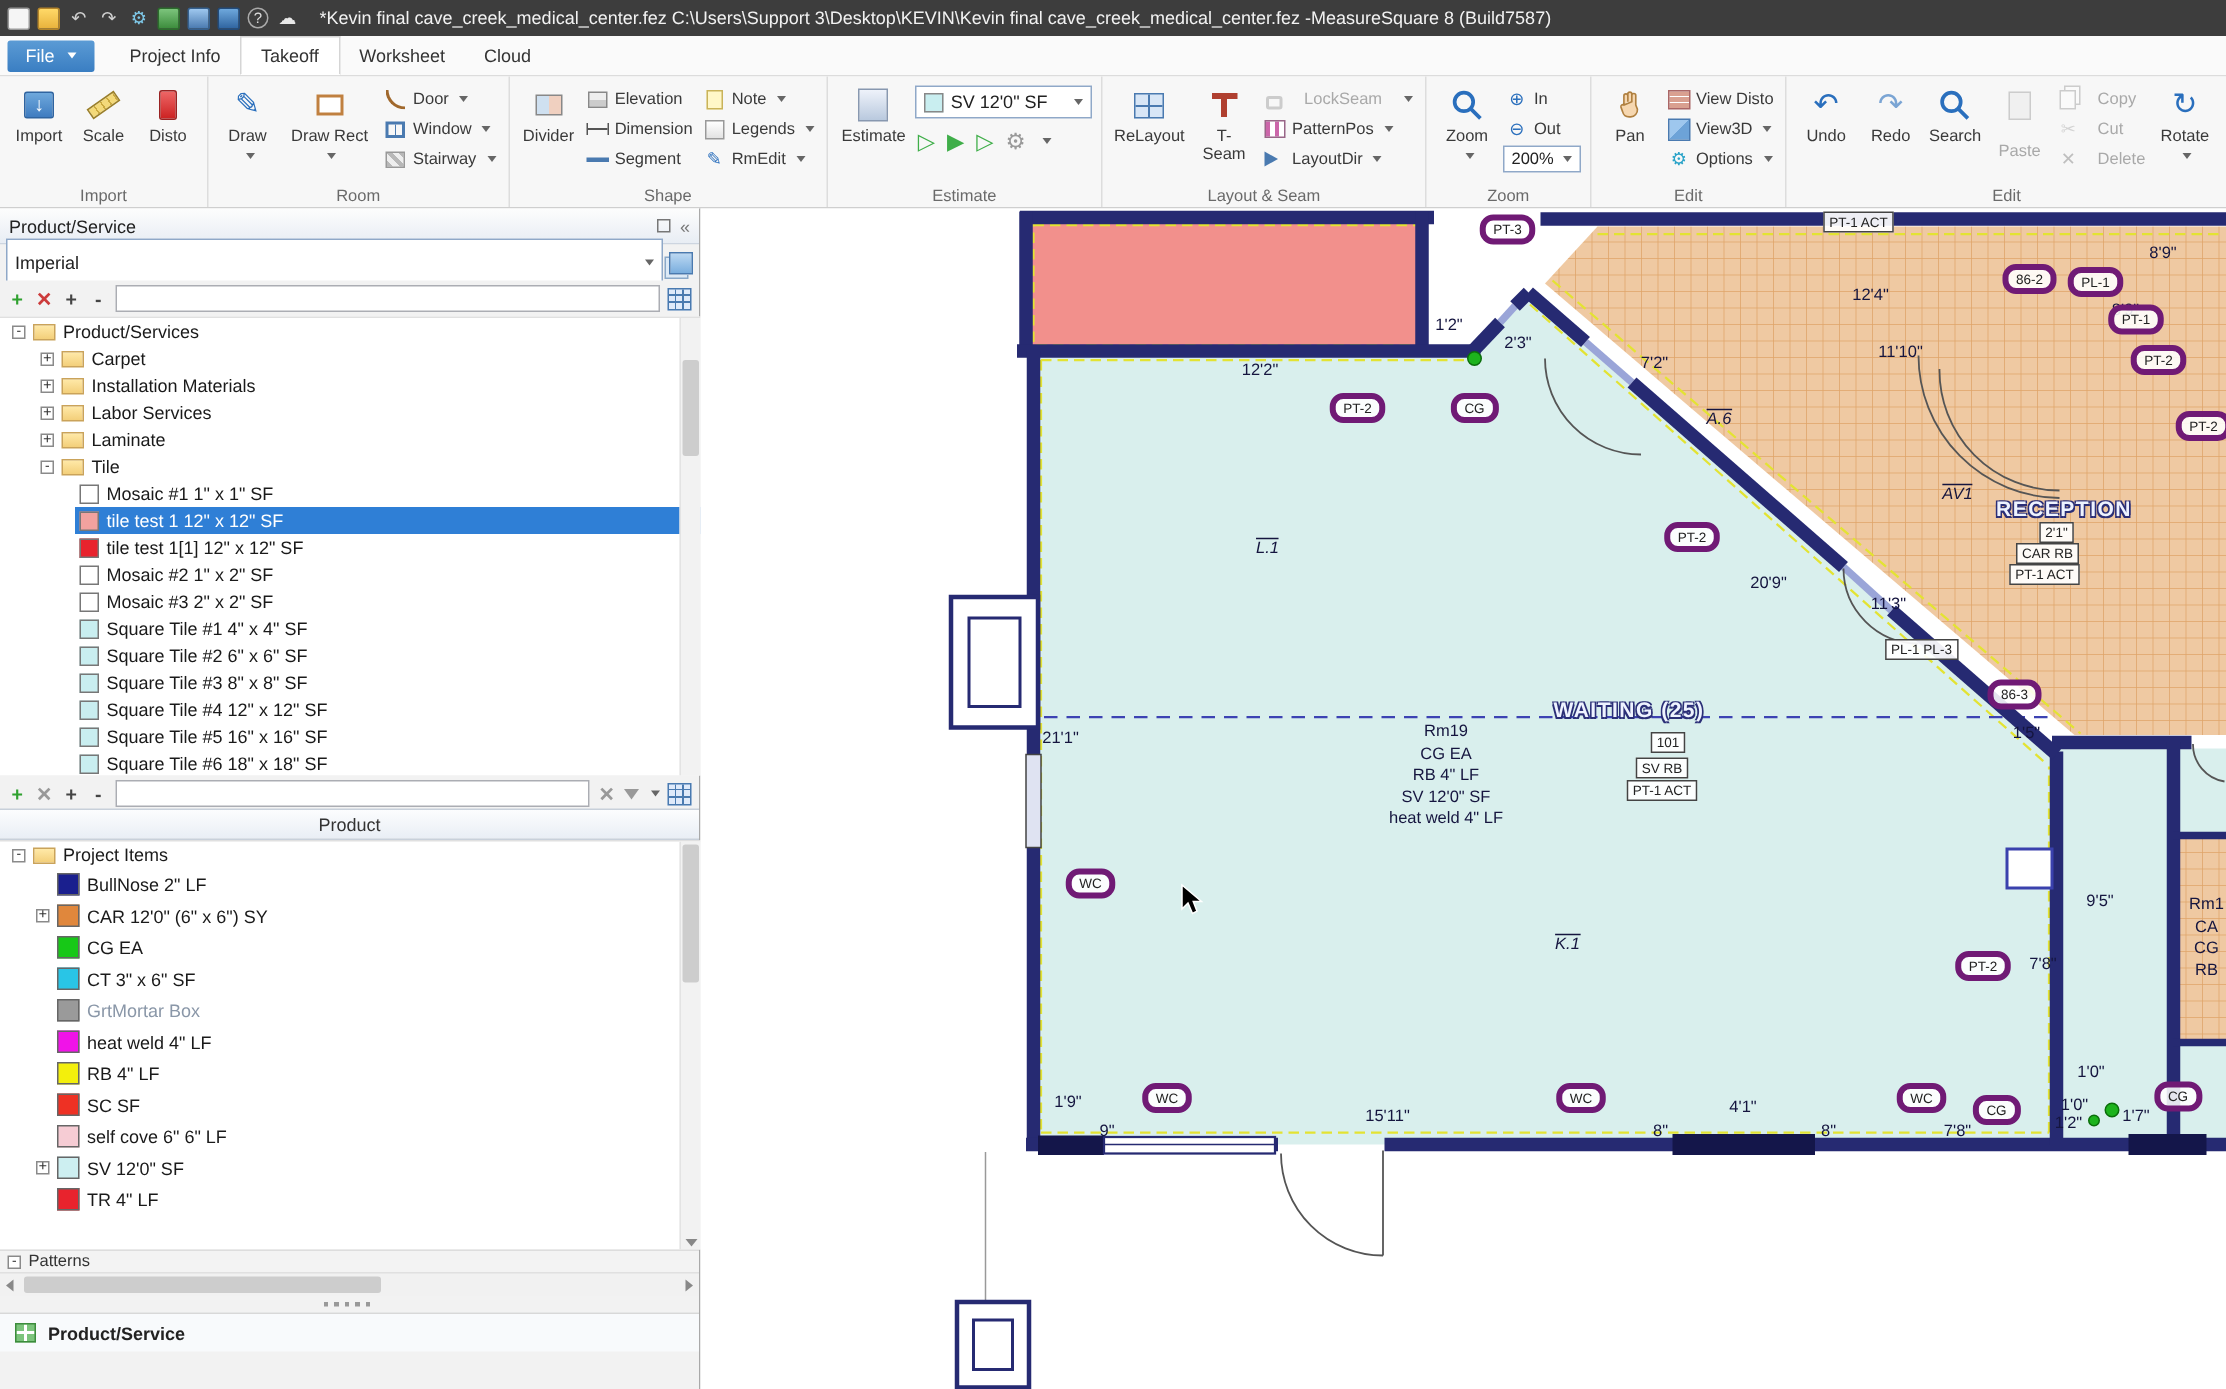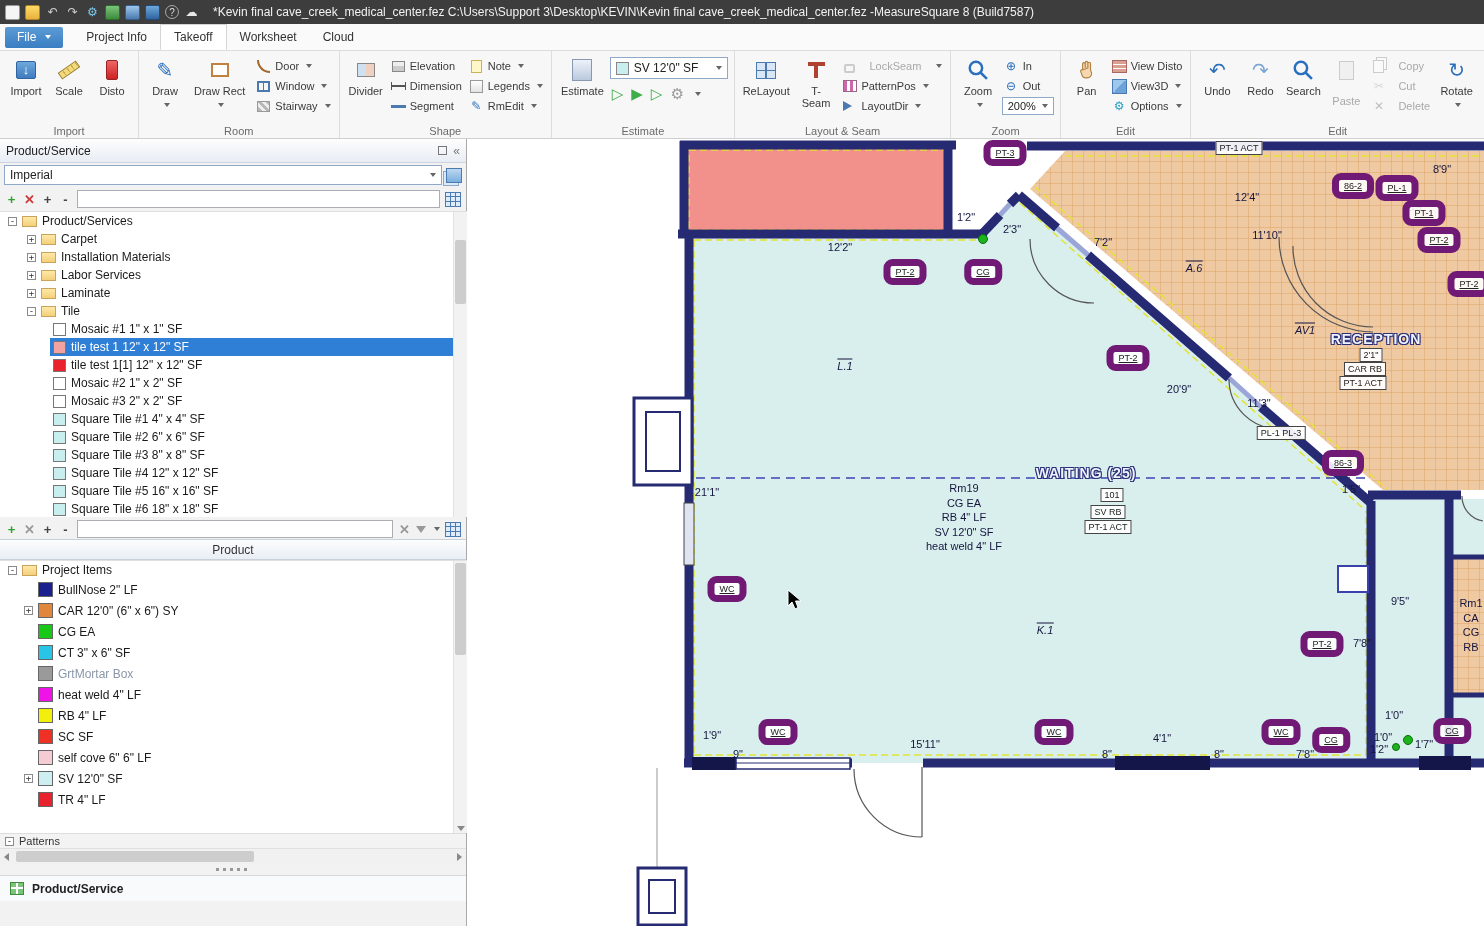--- a/index.html
+++ b/index.html
@@ -73,21 +73,21 @@
   .sh-paste { width:15px; height:19px; background:#e8e8e8; border:1px solid #999; }
   .sh-copy { width:11px; height:13px; background:#fff; border:1px solid #999; box-shadow:3px -3px 0 -1px #fff, 3px -3px 0 0 #999; }
 
   
   #panel { position:absolute; left:0; top:139px; width:467px; height:787px; background:#f2f2f2; border-right:1px solid #a9a9a9; }
   .pheader { position:absolute; left:0; top:0; width:100%; height:24px; background:linear-gradient(#fdfdfd,#e8edf4); border-bottom:1px solid #cdd5e0; display:flex; align-items:center; padding:0 6px; gap:6px; }
   .pheader .ph-title { flex:1; color:#222; }
   .ph-ic { color:#777; font-size:12px; }
   .ph-box { width:9px; height:9px; border:1px solid #777; }
   .unitrow { position:absolute; left:0; top:24px; width:100%; height:24px; display:flex; align-items:center; gap:4px; padding:0 4px; background:#f2f2f2; }
-  .unit-combo { flex:1; height:20px; }
+  .unit-combo { flex:1; height:32px; }
   .layers-ic { width:16px; height:15px; background:linear-gradient(#bcd8f2,#7aaede); border:1px solid #4a7ab0; box-shadow:-3px 3px 0 -1px #dce9f6, -3px 3px 0 0 #8aa8c8; }
   .ttoolbar { position:absolute; left:0; width:100%; height:24px; display:flex; align-items:center; gap:5px; padding:0 5px; background:#f2f2f2; }
   .tb-glyph { font-size:13px; font-weight:bold; width:13px; text-align:center; }
   .g-green { color:#2fa12f; } .g-red { color:#cc3b3b; } .g-dark { color:#444; } .g-gray { color:#999; }
   .searchbox { flex:1; height:18px; border:1px solid #abadb3; background:#fff; font-size:12px; padding:0 4px; font-family:"Liberation Sans",sans-serif; }
   .grid-ic { width:16px; height:15px; border:1px solid #4a7ab0; background:linear-gradient(90deg,transparent 4px,#4a7ab0 4px 5px,transparent 5px 9px,#4a7ab0 9px 10px,transparent 10px),linear-gradient(0deg,transparent 4px,#4a7ab0 4px 5px,transparent 5px 9px,#4a7ab0 9px 10px,transparent 10px),#dfeafa; }
   .funnel-ic { width:0; height:0; border-left:5px solid transparent; border-right:5px solid transparent; border-top:7px solid #999; }
 
   .treebox { position:absolute; left:0; width:467px; background:#fff; overflow:hidden; border-top:1px solid #e0e0e0; }
   #tree1 { top:72px; height:306px; }
@@ -125,21 +125,21 @@
   #btab2 { top:762px; background:#ececec; color:#333; height:25px; }
   .clipgrid { width:14px; height:13px; border:1px solid #3c8c3c; background:linear-gradient(90deg,transparent 5px,#fff 5px 7px,transparent 7px),linear-gradient(0deg,transparent 5px,#fff 5px 7px,transparent 7px),#7cc47c; }
   .clipgrid.gray { border-color:#888; background:linear-gradient(90deg,transparent 5px,#fff 5px 7px,transparent 7px),linear-gradient(0deg,transparent 5px,#fff 5px 7px,transparent 7px),#b8b8b8; }
 
   
   #canvas { position:absolute; left:467px; top:139px; width:1017px; height:787px; background:#fff; overflow:hidden; }
   #annlayer { position:absolute; left:0; top:0; width:100%; height:100%; }
   .ann { position:absolute; transform:translate(-50%,-50%); white-space:nowrap; }
   .dim { font-size:11px; color:#15153f; }
   .ref { font-size:11px; color:#15153f; font-style:italic; border-top:1px solid #15153f; padding-top:0; }
-  .oval { font-size:9px; color:#222; border:7px solid #701a75; border-radius:9px; padding:1px 5px; background:rgba(255,255,255,.88);text-decoration:underline; }
+  .oval { font-size:9px; color:#222; border:4px solid #701a75; border-radius:9px; padding:1px 5px; background:rgba(255,255,255,.88); }
   .tag { font-size:9px; color:#222; border:1px solid #444; padding:0 3px; background:rgba(255,255,255,.92); line-height:12px; }
   .hollow { position:absolute; transform:translate(-50%,-50%); font-size:14px; font-weight:bold; letter-spacing:1px; color:#eef3ff; white-space:nowrap;
             text-shadow:-1px -1px 0 #2b2f77, 1px -1px 0 #2b2f77, -1px 1px 0 #2b2f77, 1px 1px 0 #2b2f77;text-align:center; }
   .rmblock { position:absolute; transform:translate(-50%,-50%); font-size:11px; color:#15153f; text-align:center; line-height:14.5px; white-space:nowrap; }
 </style>
 </head>
 <body>
 
 <div id="titlebar">
   <div class="qat">
@@ -872,21 +872,21 @@
         <div class="ann dim" style="left: 838px; top: 615px;">7'8"</div>
 
         <div class="ann dim" style="left: 927px; top: 576px;">1'0"</div>
 
         <div class="ann dim" style="left: 916px; top: 598px;">1'0"</div>
 
         <div class="ann dim" style="left: 912px; top: 610px;">1'2"</div>
 
         <div class="ann dim" style="left: 957px; top: 605px;">1'7"</div>
 
-        <div class="ann ref" style="left: 679px; top: 128px; margin-left: 48px;">A.6</div>
+        <div class="ann ref" style="left: 679px; top: 140px;">A.6</div>
 
         <div class="ann ref" style="left: 378px; top: 226px;">L.1</div>
 
         <div class="ann ref" style="left: 578px; top: 490px;">K.1</div>
 
         <div class="ann ref" style="left: 838px; top: 190px;">AV1</div>
 
         <div class="ann oval" style="left: 538px; top: 14px;">PT-3</div>
 
         <div class="ann oval" style="left: 438px; top: 133px;">PT-2</div>

